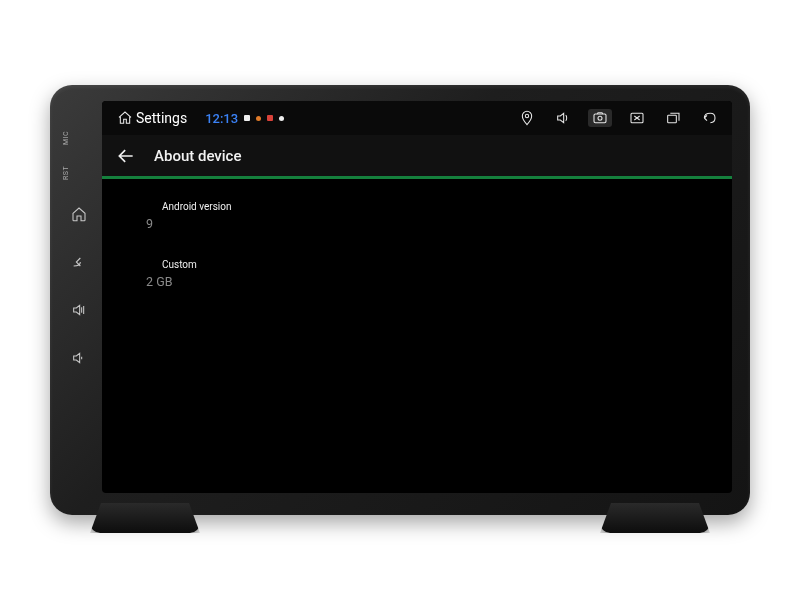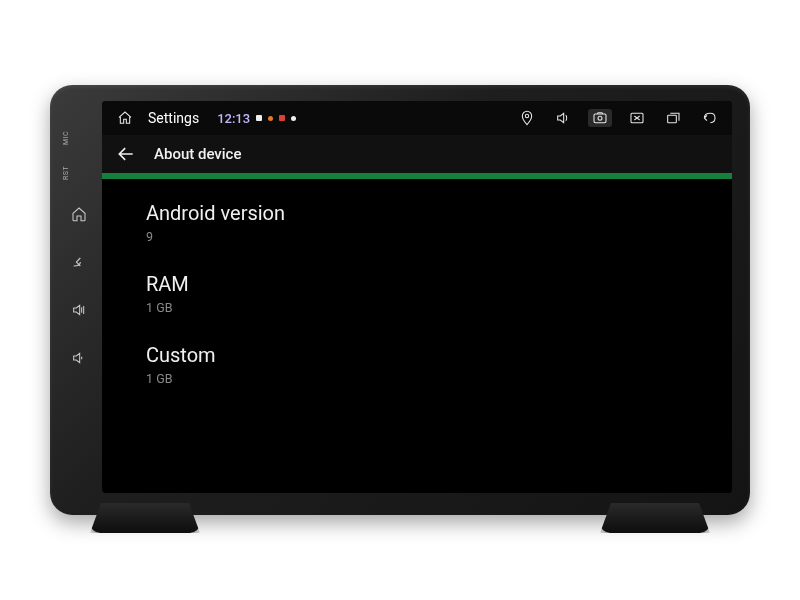--- a/index.html
+++ b/index.html
@@ -32,43 +32,43 @@
     position:absolute; left:52px; right:18px; top:16px; bottom:22px;
     background:#000; border-radius:4px; overflow:hidden;
     display:flex; flex-direction:column;
     color:#fff;
   }
   .statusbar {
     height:34px; background:#0a0a0a;
     display:flex; align-items:center; padding:0 12px;
     gap:10px; font-size:13px;
   }
-  .statusbar .left { display:flex; align-items:center; gap:12px;}
+  .statusbar .left { display:flex; align-items:center; }
   .statusbar .center { display:flex; align-items:center; gap:6px; margin-left:8px;}
   .statusbar .right { margin-left:auto; display:flex; align-items:center; gap:14px;}
   .statusbar svg { width:16px; height:16px; stroke:#e6e6e6; fill:none; stroke-width:1.6;}
-  .statusbar .time { font-size:13px; color:#c4b5fd; font-weight:500;}
+  .statusbar .time { font-size:13px; color:#3b82f6; font-weight:500;}
   .ind { width:6px; height:6px; border-radius:1px;}
   .ind.white{background:#eee;} .ind.orange{background:#e07b2a;} .ind.red{background:#d9423a;}
   .ind.dot{border-radius:50%; width:5px; height:5px;}
   .icon-box { width:22px; height:18px; display:flex; align-items:center; justify-content:center; cursor:pointer;}
   .icon-box.active { background:#2a2a2a; border-radius:3px; padding:2px 4px; width:auto;}
   .header {
     height:44px; background:#111;
     display:flex; align-items:center; padding:0 14px; gap:18px;
-    border-bottom:6px solid #15803d;
+    border-bottom:3px solid #15803d;
   }
   .header .back { cursor:pointer; display:flex;}
   .header svg{ width:20px; height:20px; stroke:#eee; fill:none; stroke-width:2;}
   .header-title { font-size:15px; font-weight:500; color:#f2f2f2;}
   .content {
     flex:1; overflow:auto; padding:8px 0 4px 44px;
   }
   .row { padding:14px 20px 14px 0; cursor:pointer;}
-  .row-label { font-size:20px; color:#f0f0f0; margin-bottom:4px;}
+  .row-label { font-size:10px; color:#f0f0f0; margin-bottom:4px;margin-left:16px;}
   .row-value { font-size:12.5px; color:#8a8a8a;}
   .legs {
     position:absolute; bottom:-18px; left:40px; right:40px; height:30px;
     display:flex; justify-content:space-between; pointer-events:none;
   }
   .leg { width:110px; height:30px; background:linear-gradient(#2a2a2a,#0d0d0d);
     clip-path: polygon(10% 0, 90% 0, 100% 100%, 0 100%);
     border-bottom-left-radius:10px; border-bottom-right-radius:10px;
     box-shadow:0 4px 8px rgba(0,0,0,.4);
   }
@@ -169,26 +169,22 @@
       </div>
       <div class="header-title">About device</div>
     </div>
 
     <div class="content">
       <div class="row">
         <div class="row-label">Android version</div>
         <div class="row-value">9</div>
       </div>
       <div class="row">
-        <div class="row-label">RAM</div>
-        <div class="row-value">1 GB</div>
-      </div>
-      <div class="row">
         <div class="row-label">Custom</div>
-        <div class="row-value">1 GB</div>
+        <div class="row-value">2 GB</div>
       </div>
       <div class="row">
       </div>
     </div>
 
   </div>
 
   <div class="legs">
     <div class="leg"></div>
       <div class="leg"></div>

